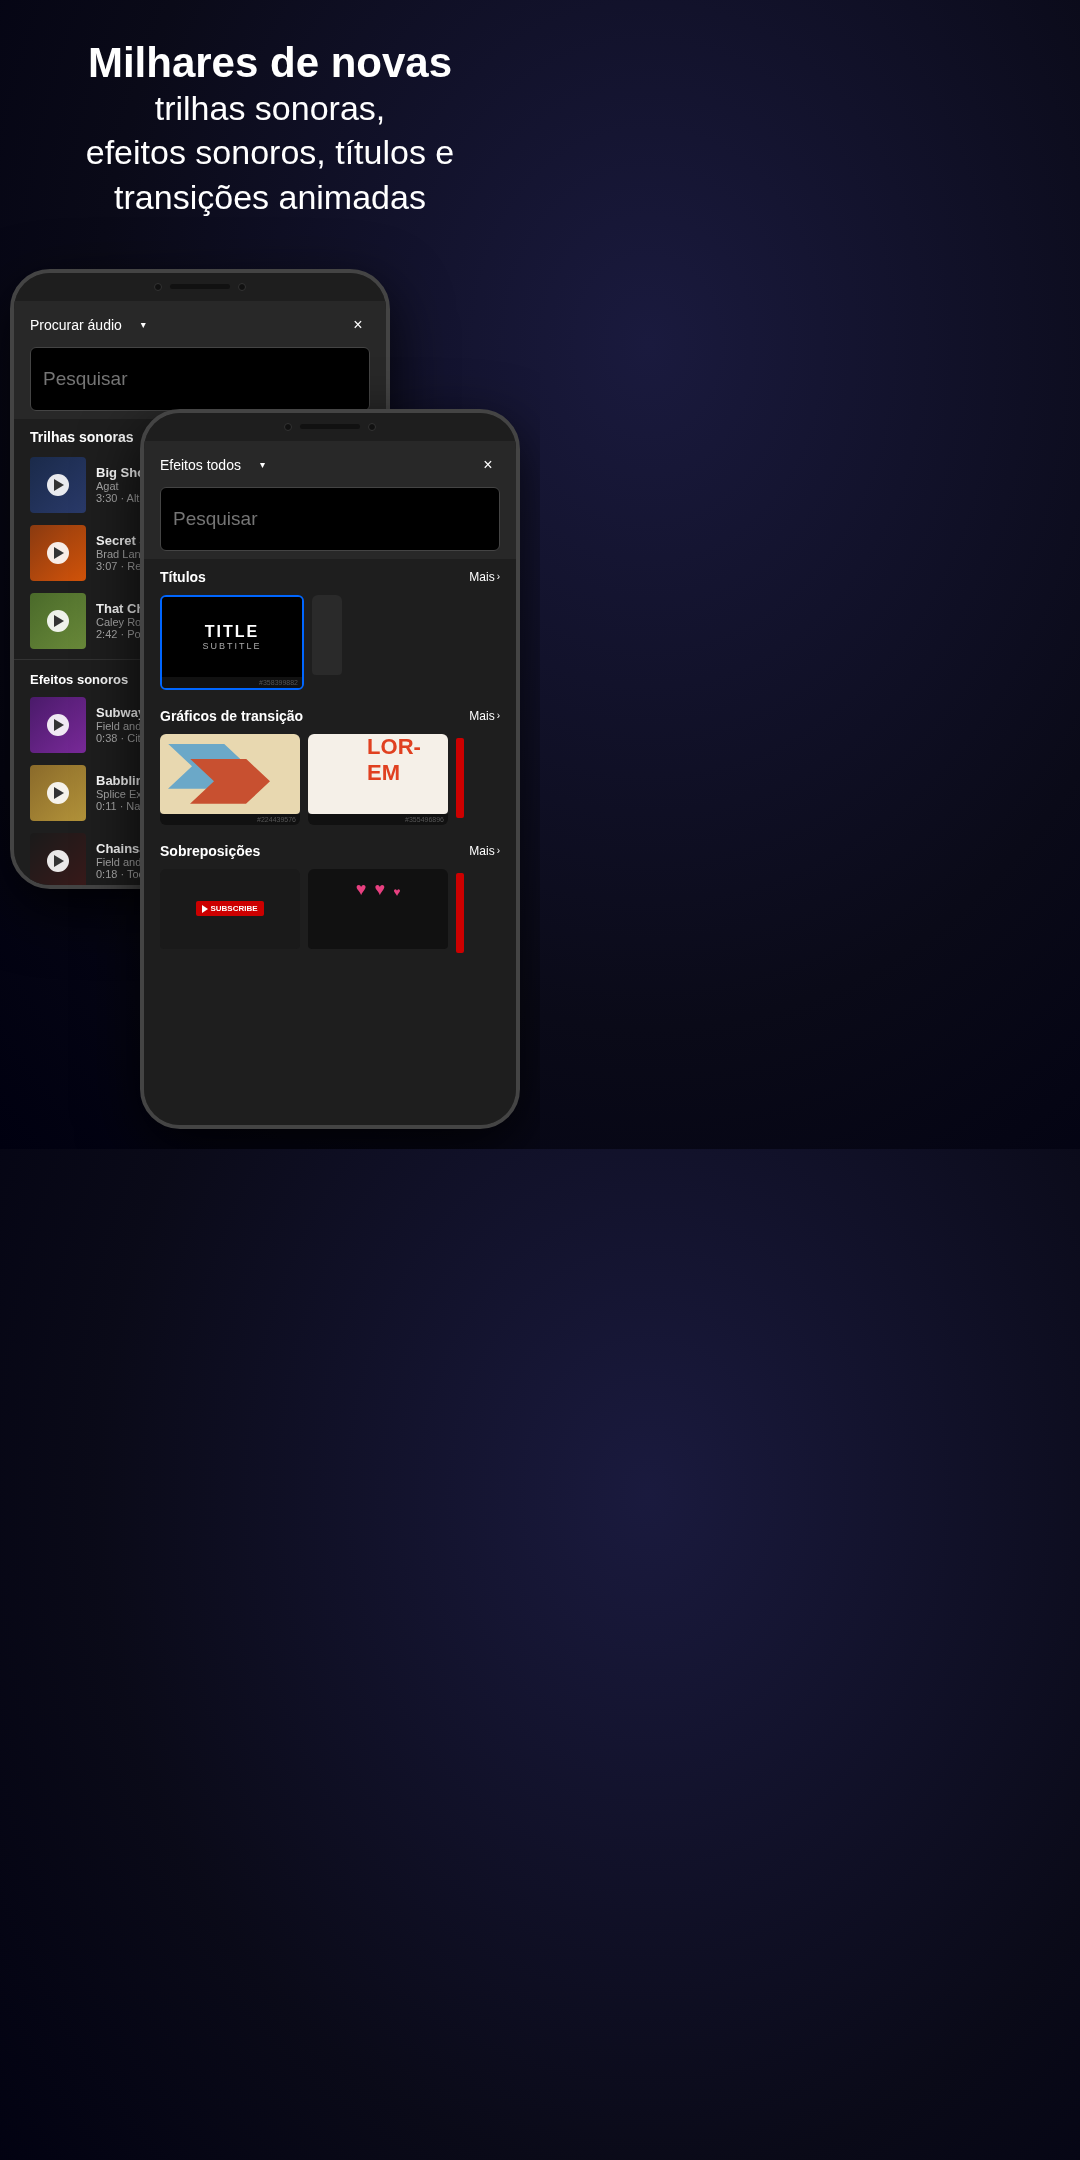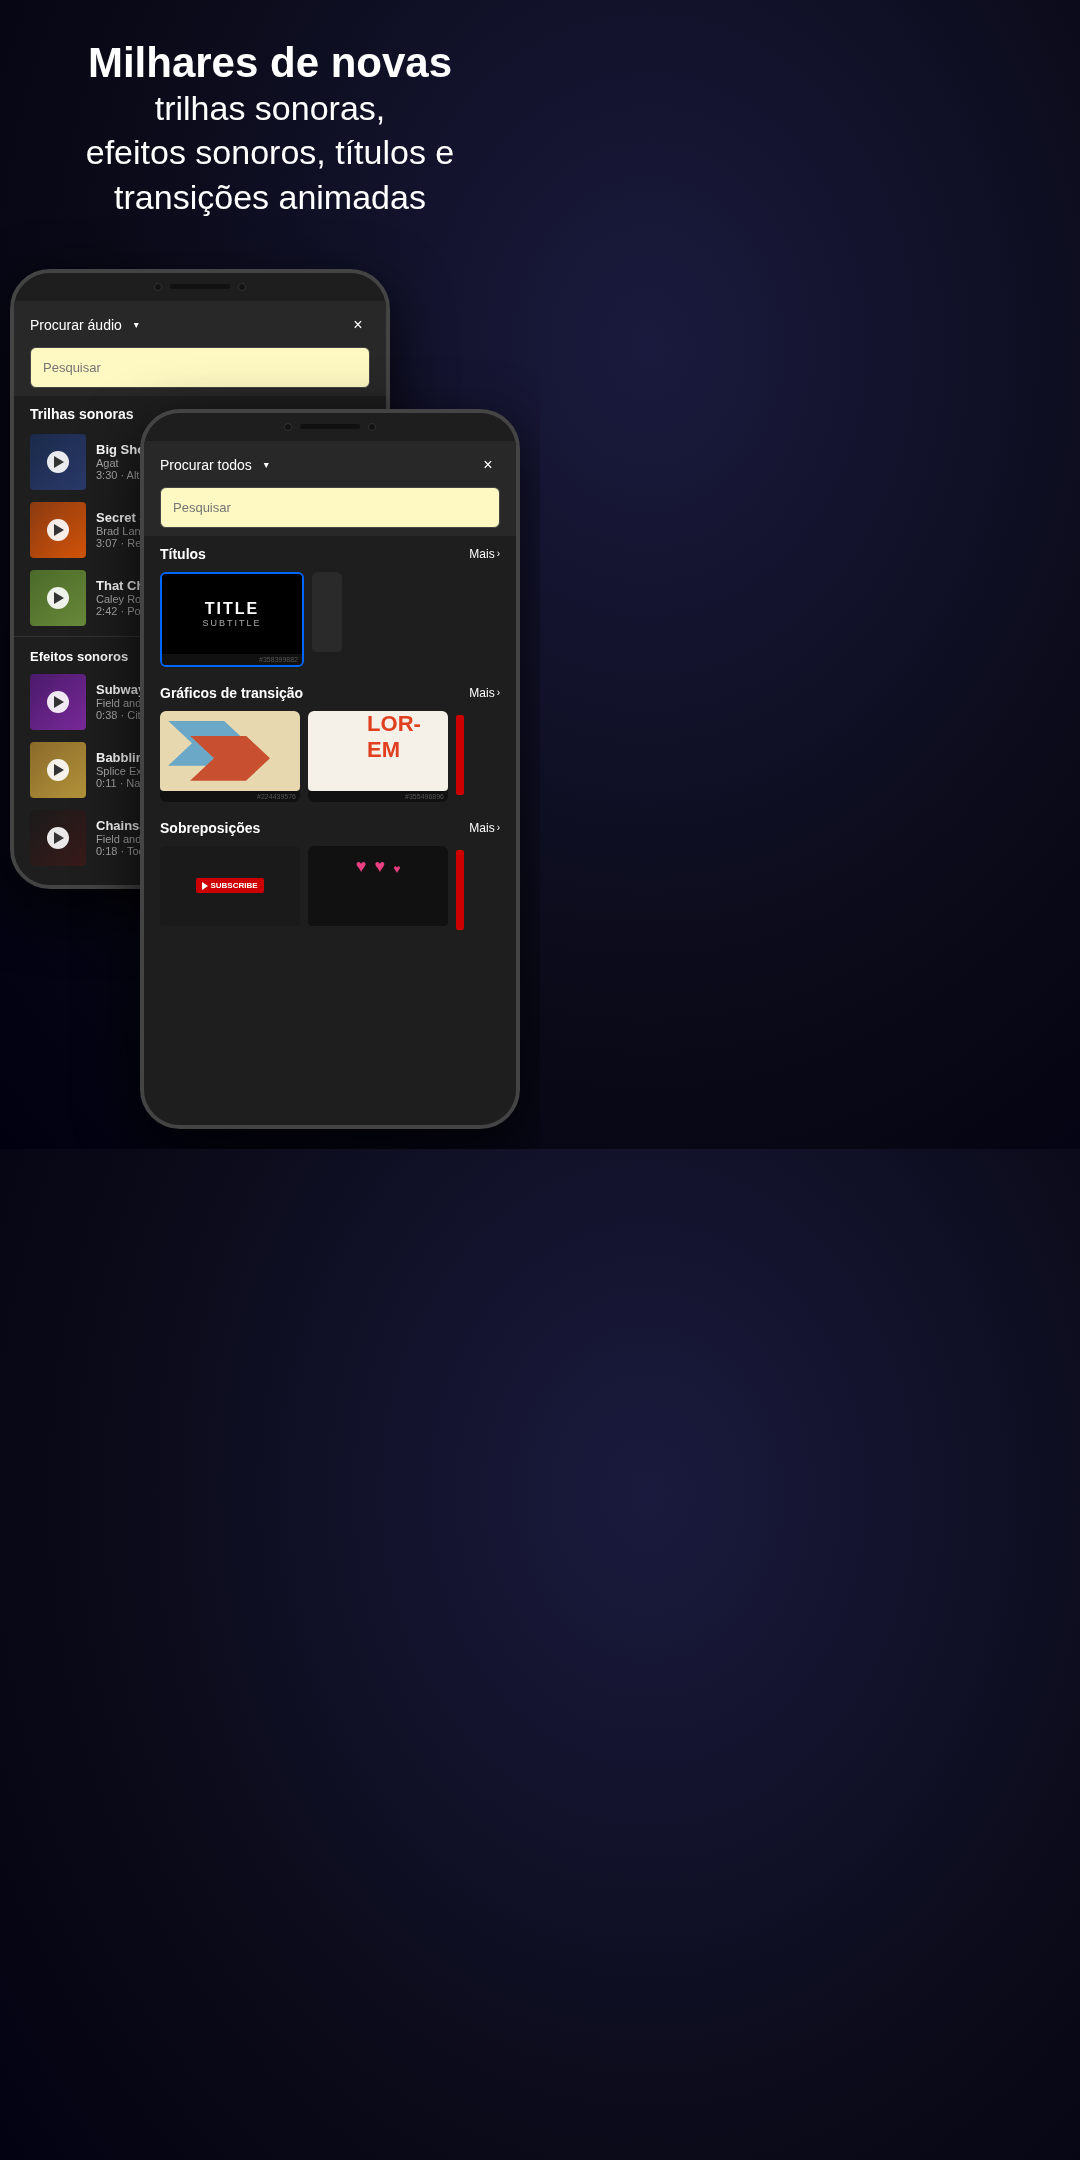--- a/index.html
+++ b/index.html
@@ -104,21 +104,21 @@
     }
     .search-header {
       display: flex;
       align-items: center;
       justify-content: space-between;
       margin-bottom: 10px;
     }
     .search-title-btn {
       display: flex;
       align-items: center;
-      gap: 12px;
+      gap: 19px;
       background: none;
       border: none;
       color: #fff;
       font-size: 14px;
       cursor: pointer;
     }
     .chevron-icon {
       font-size: 10px;
       color: #fff;
     }
@@ -126,26 +126,26 @@
       background: none;
       border: none;
       color: #fff;
       font-size: 16px;
       cursor: pointer;
       width: 24px; height: 24px;
       display: flex; align-items: center; justify-content: center;
     }
     .search-input {
       width: 100%;
-      background: #fef9c3;
+      background: #000000;
       border: 1px solid #444;
       border-radius: 6px;
       color: #888;
-      padding: 12px 12px;
-      font-size: 13px;
+      padding: 20px 12px;
+      font-size: 19px;
       outline: none;
     }
 
     
     .section-header {
       display: flex;
       justify-content: space-between;
       align-items: center;
       padding: 10px 16px 6px;
     }
@@ -578,21 +578,21 @@
     <div class="phone-notch">
       <div class="notch-cam"></div>
       <div class="notch-speaker"></div>
       <div class="notch-cam"></div>
     </div>
     <div class="phone-screen">
 
       <div class="search-bar-area">
         <div class="search-header">
           <button class="search-title-btn">
-            <span>Procurar todos</span>
+            <span>Efeitos todos</span>
             <span class="chevron-icon">▾</span>
           </button>
           <button class="close-btn">×</button>
         </div>
         <input class="search-input" type="text" placeholder="Pesquisar" style="">
       </div>
 
       <div class="section-header">
         <span class="section-title">Títulos</span>
         <button class="mais-btn">

